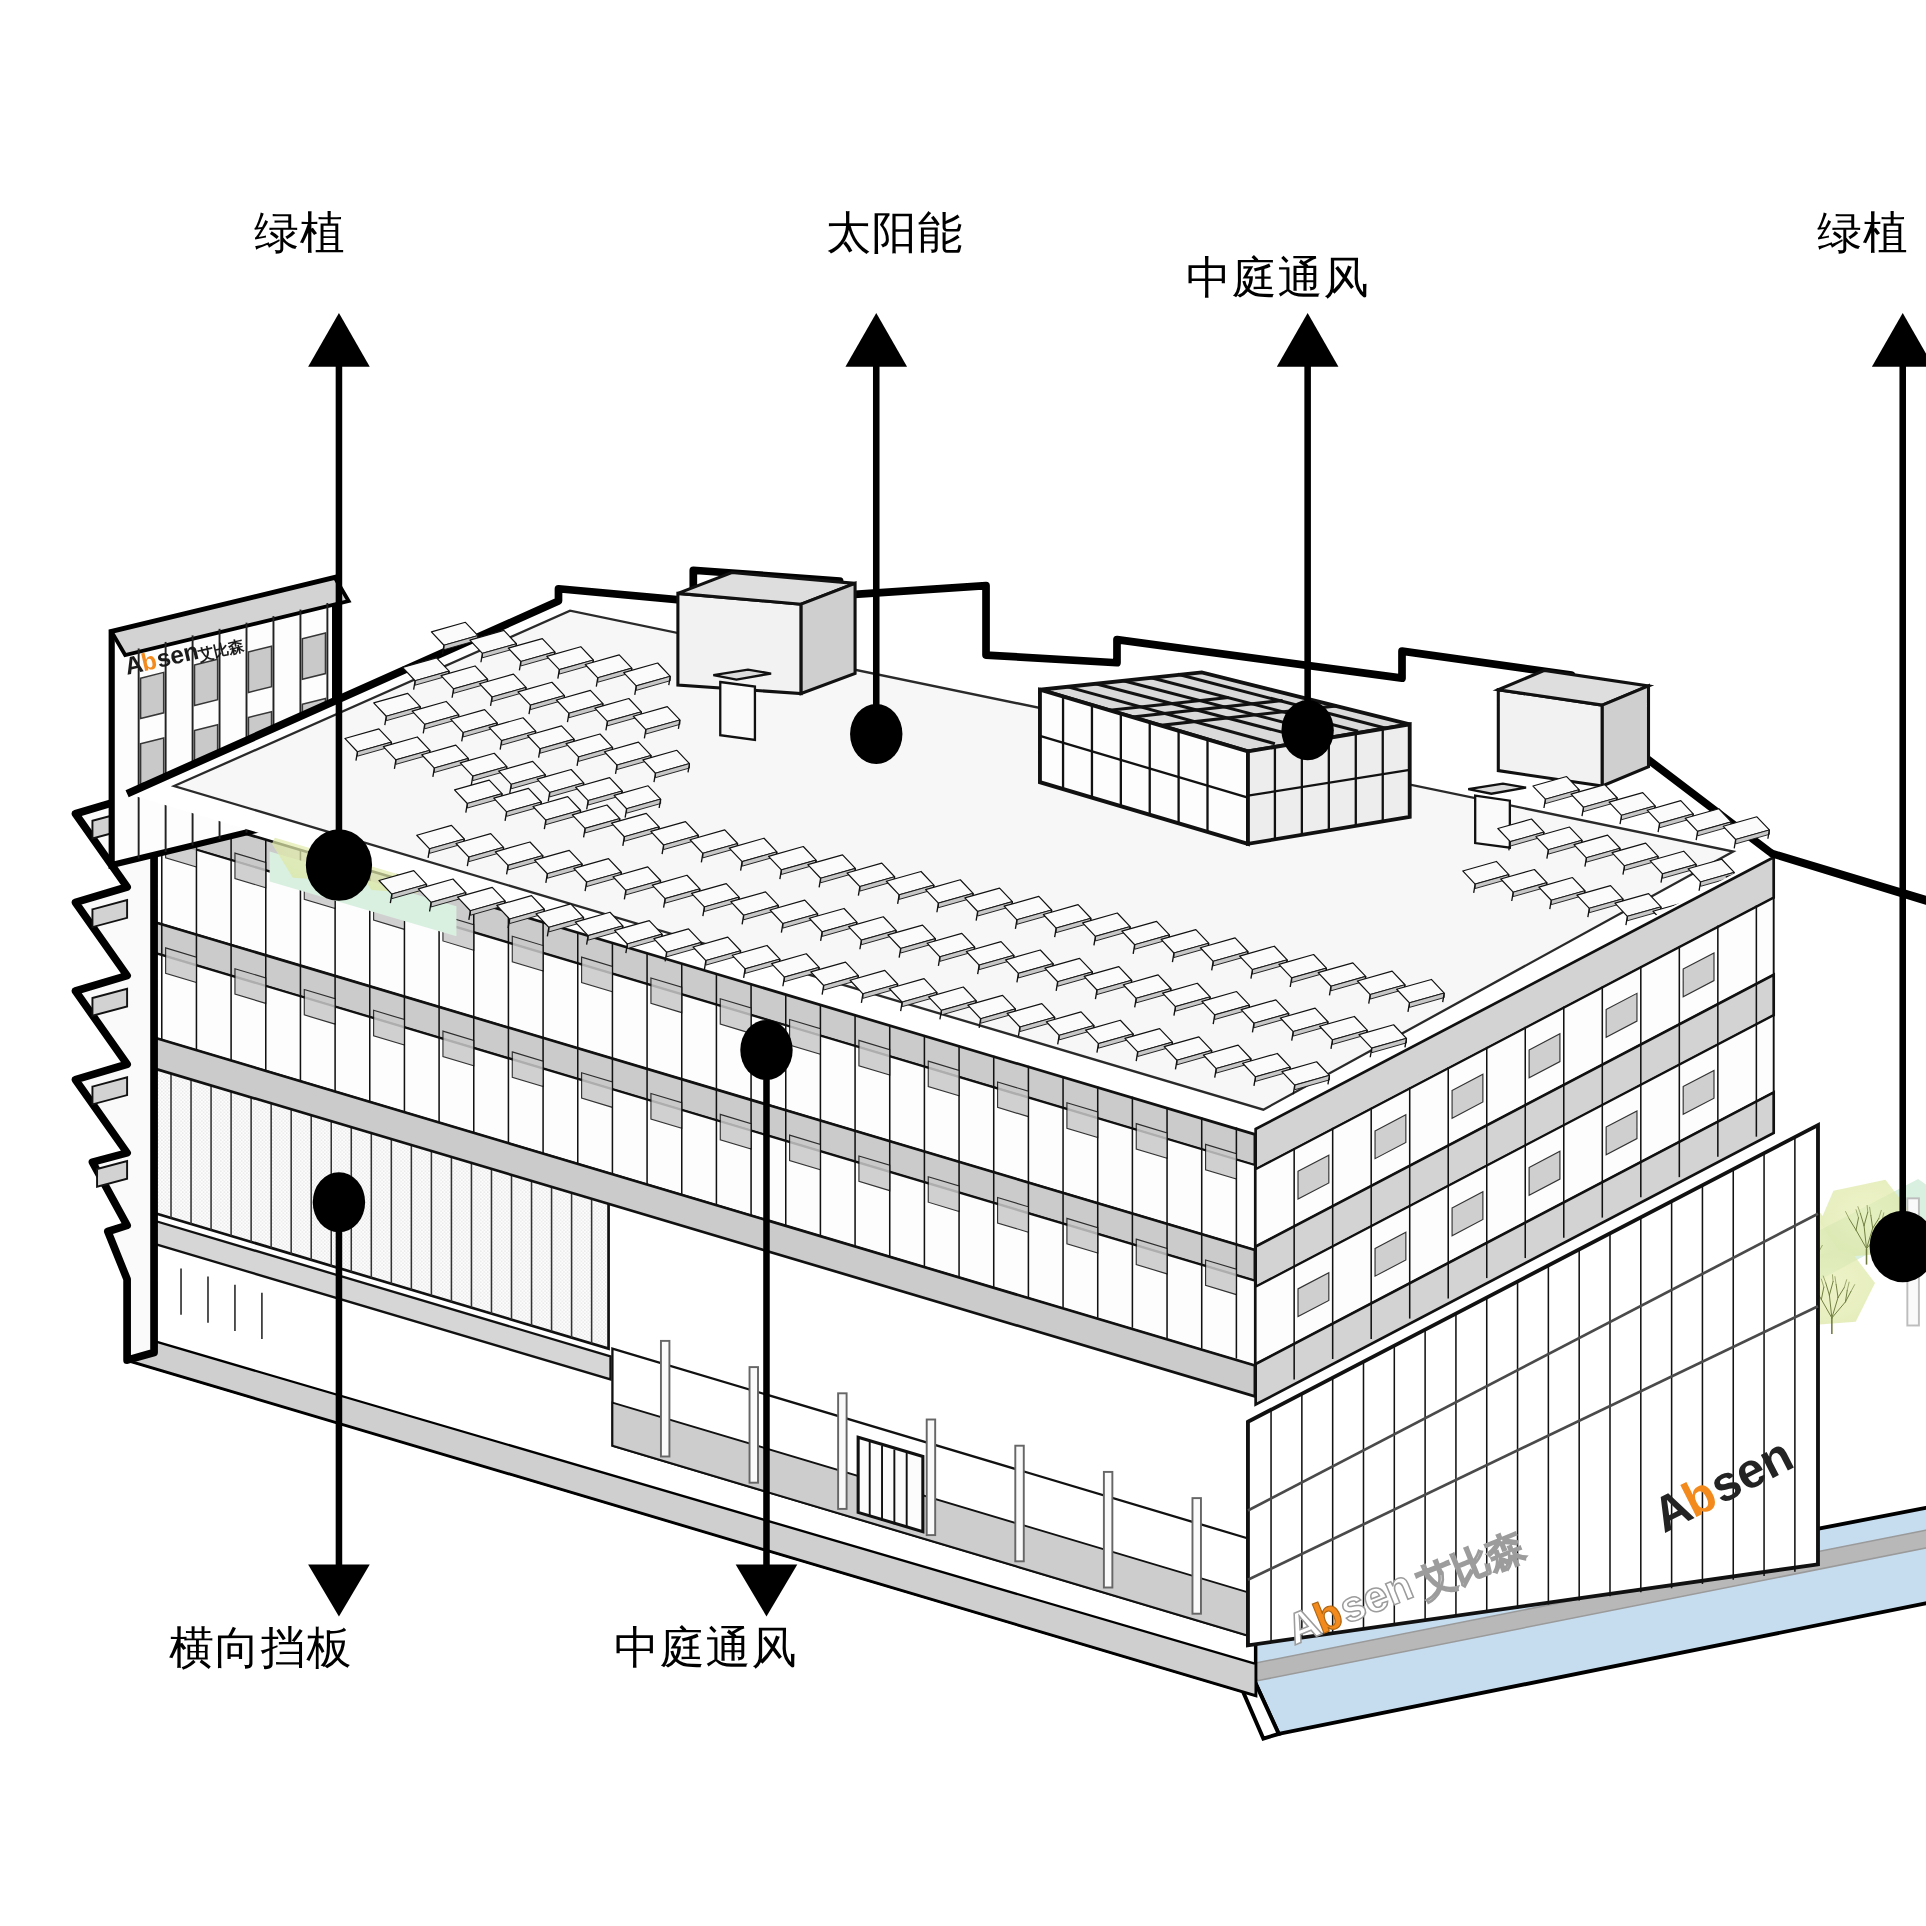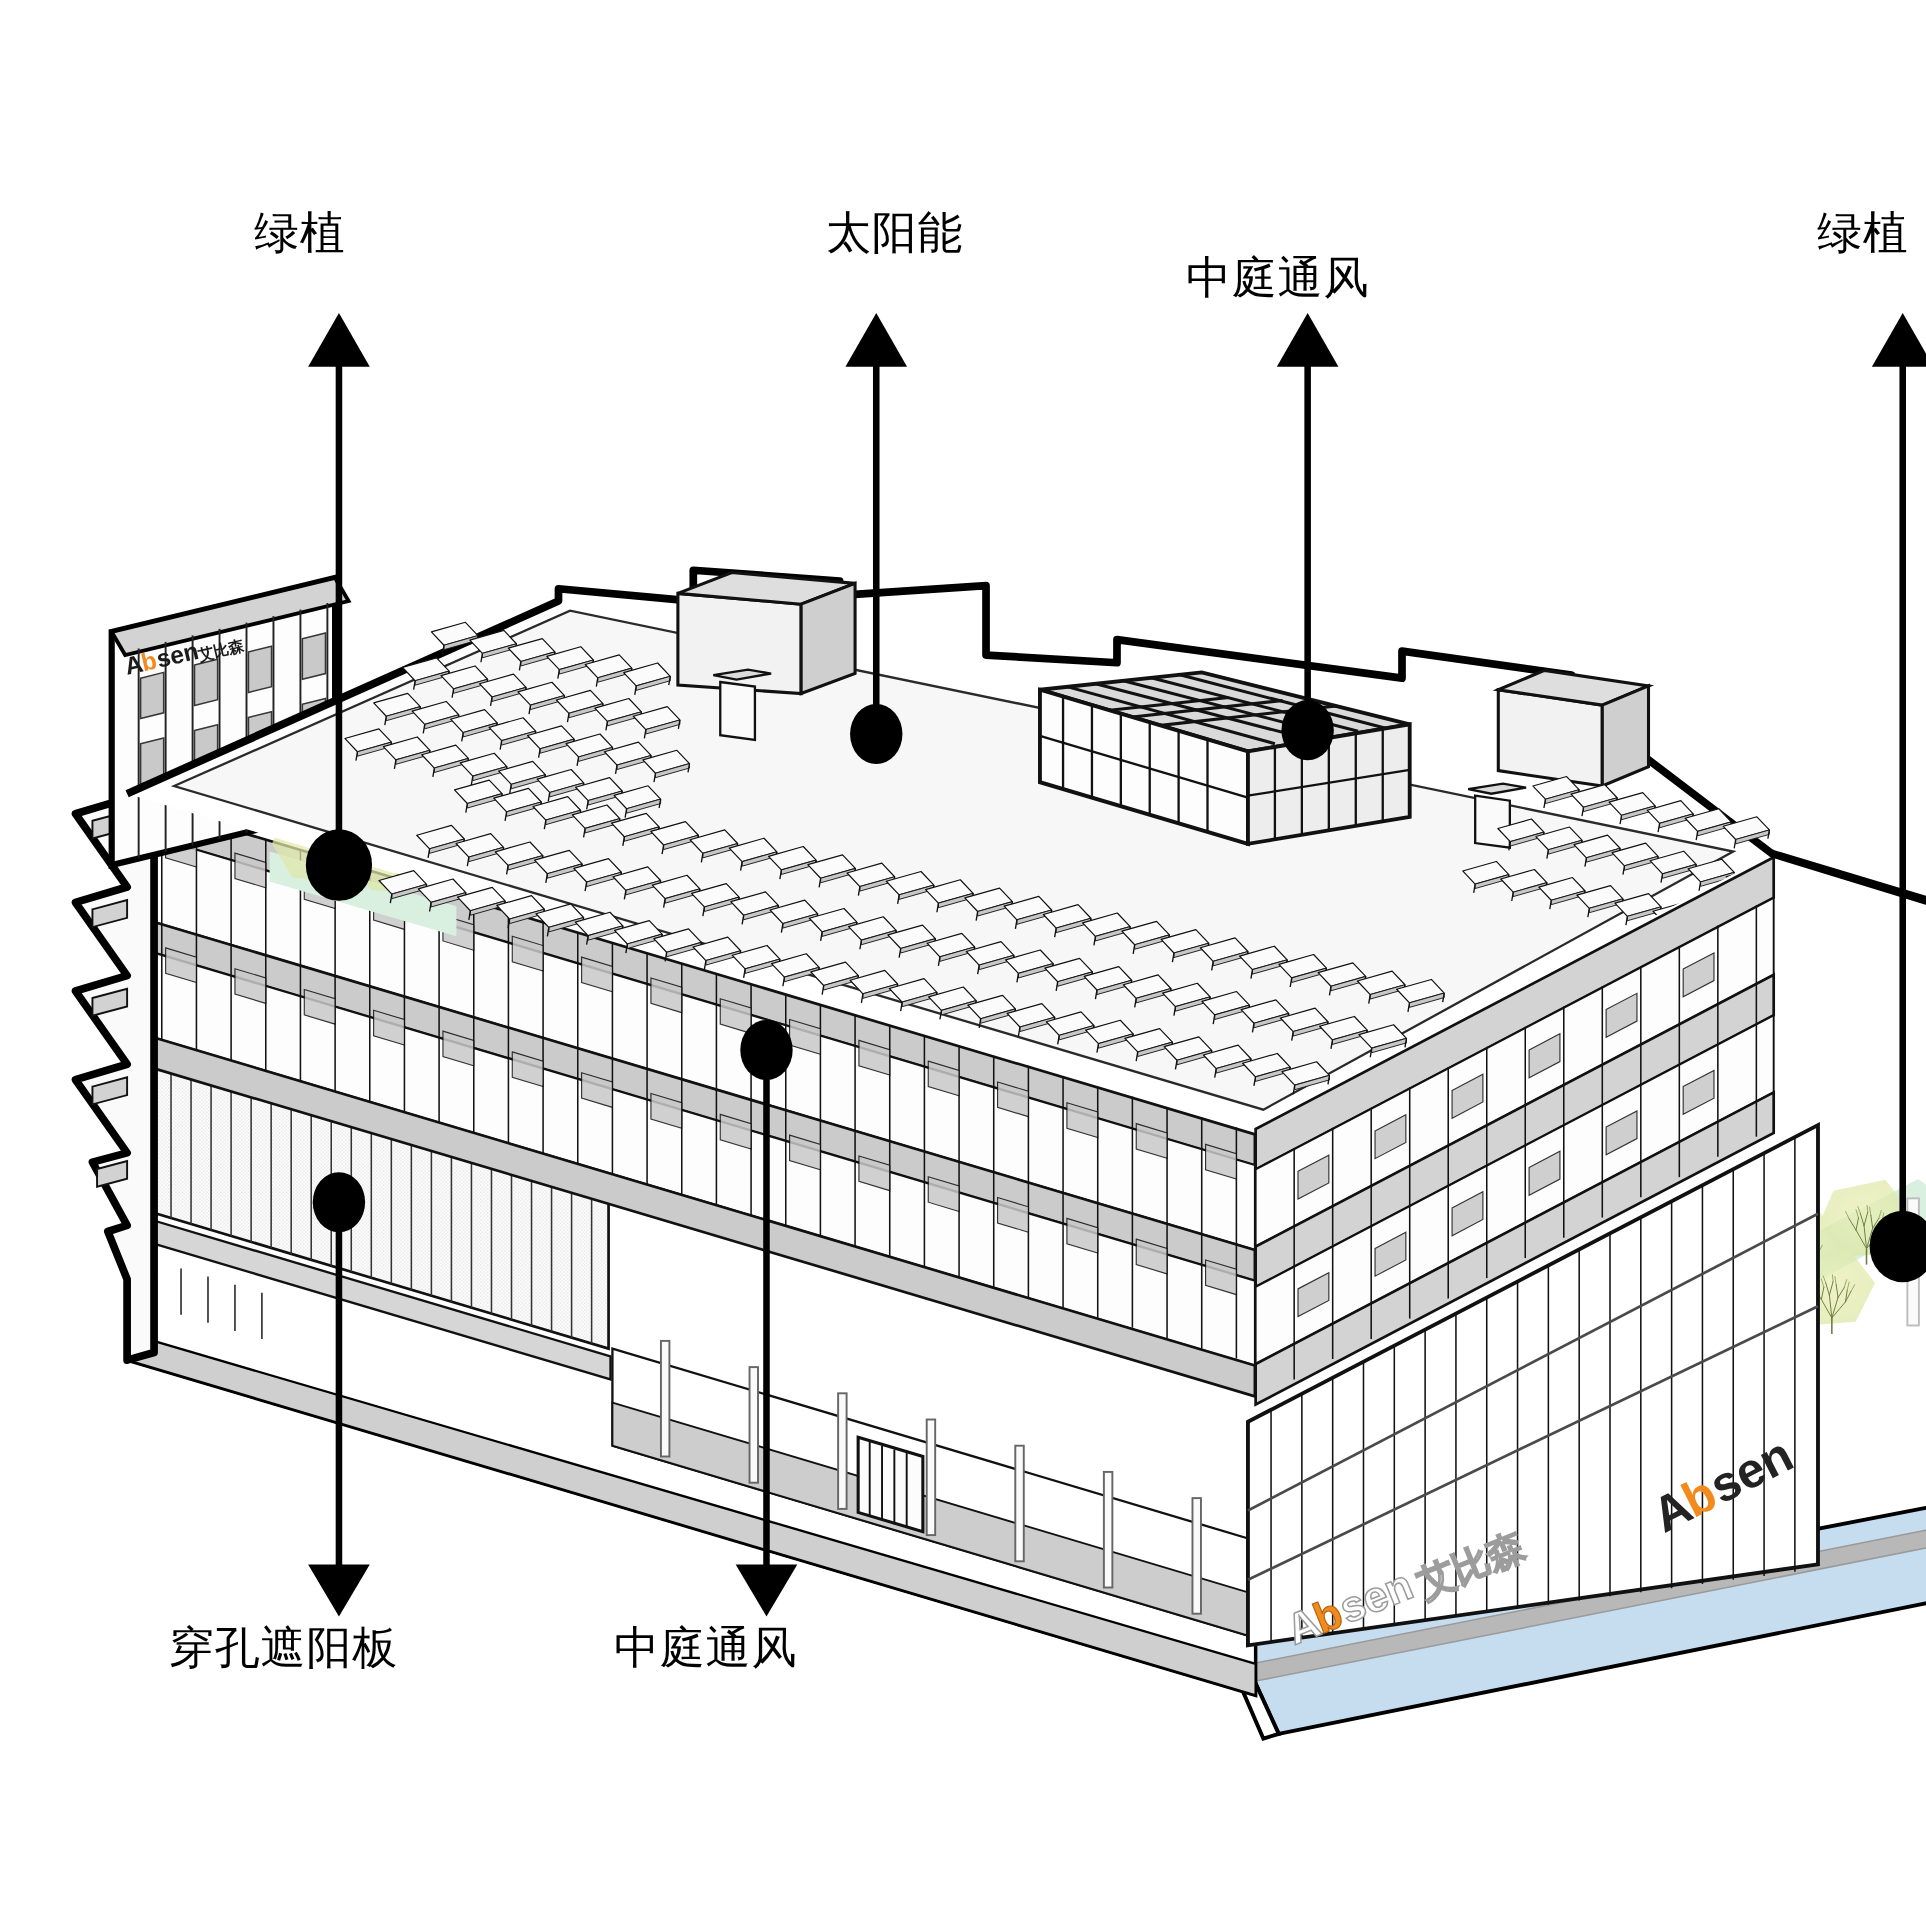--- a/index.html
+++ b/index.html
@@ -683,18 +683,18 @@
   </svg>
 
   <div class="callout-label" style="left:254px;  top:211px;">绿植</div>
 
   <div class="callout-label" style="left:826px; top:211px;">太阳能</div>
 
   <div class="callout-label" style="left:1186px; top:211px;margin-top:45px;">中庭通风</div>
 
   <div class="callout-label" style="left:1817px; top:211px;">绿植</div>
 
-  <div class="callout-label" style="left:169px;  top:1626px;">穿孔遮阳板</div>
+  <div class="callout-label" style="left:169px;  top:1626px;">横向挡板</div>
 
   <div class="callout-label" style="left:614px; top:1626px;">中庭通风</div>
 
 </div>
 
 
 </body></html>

